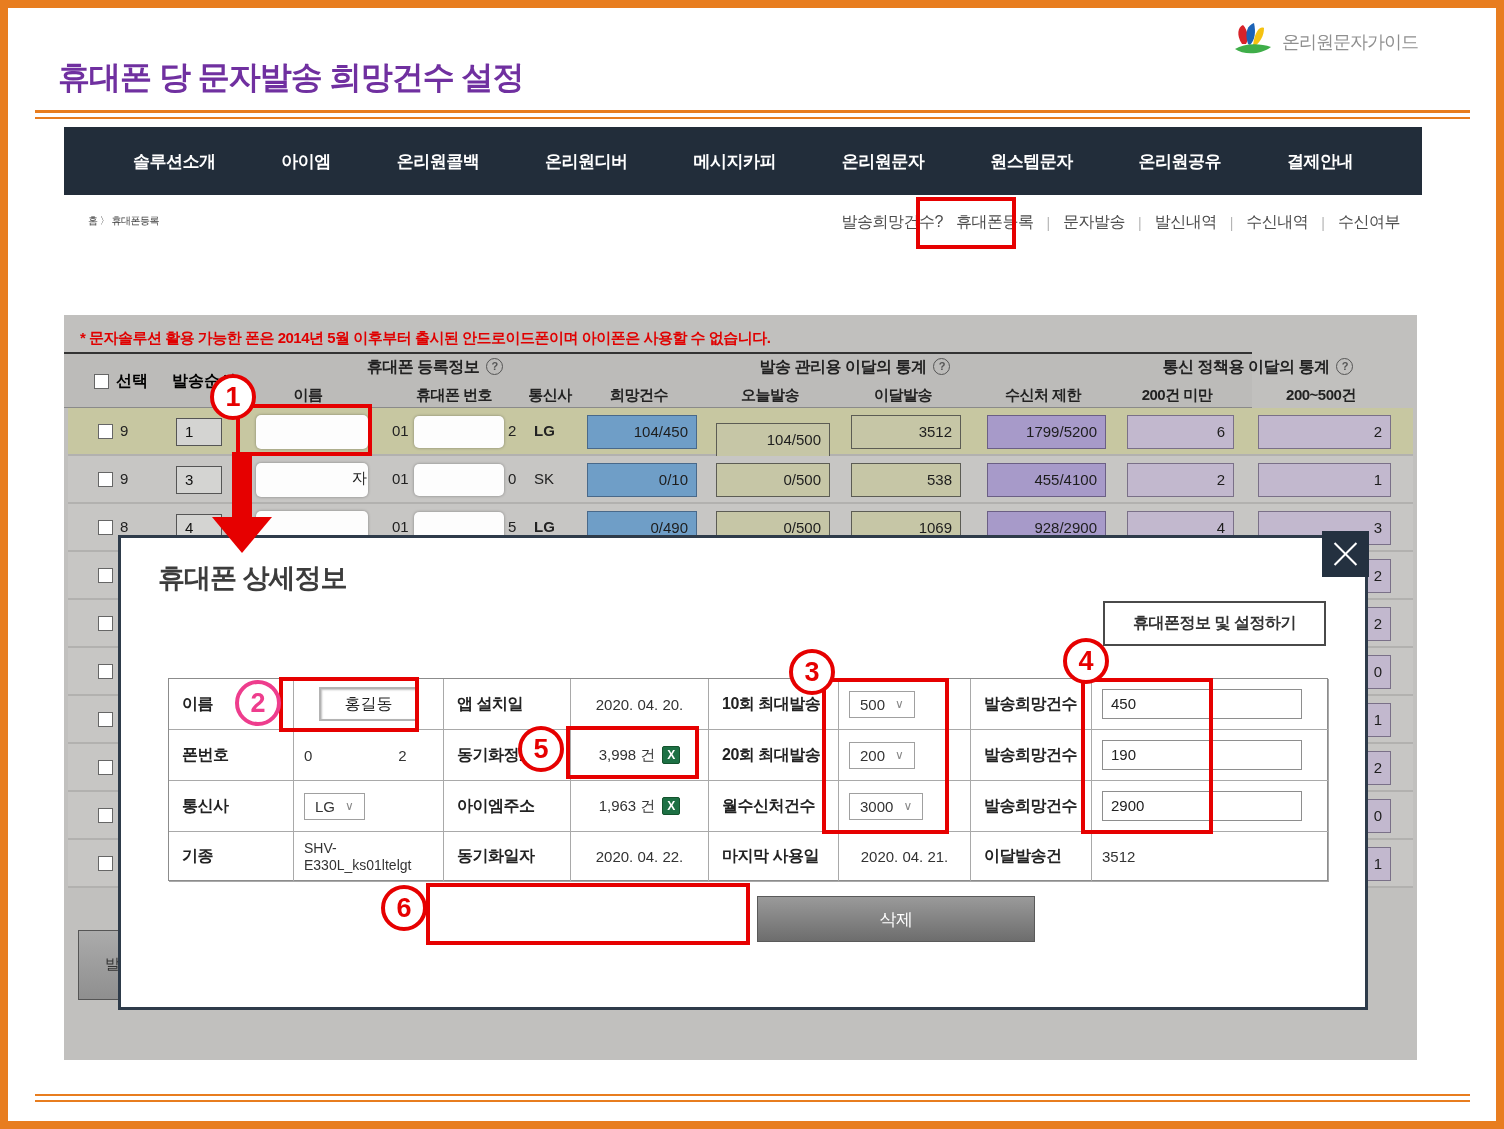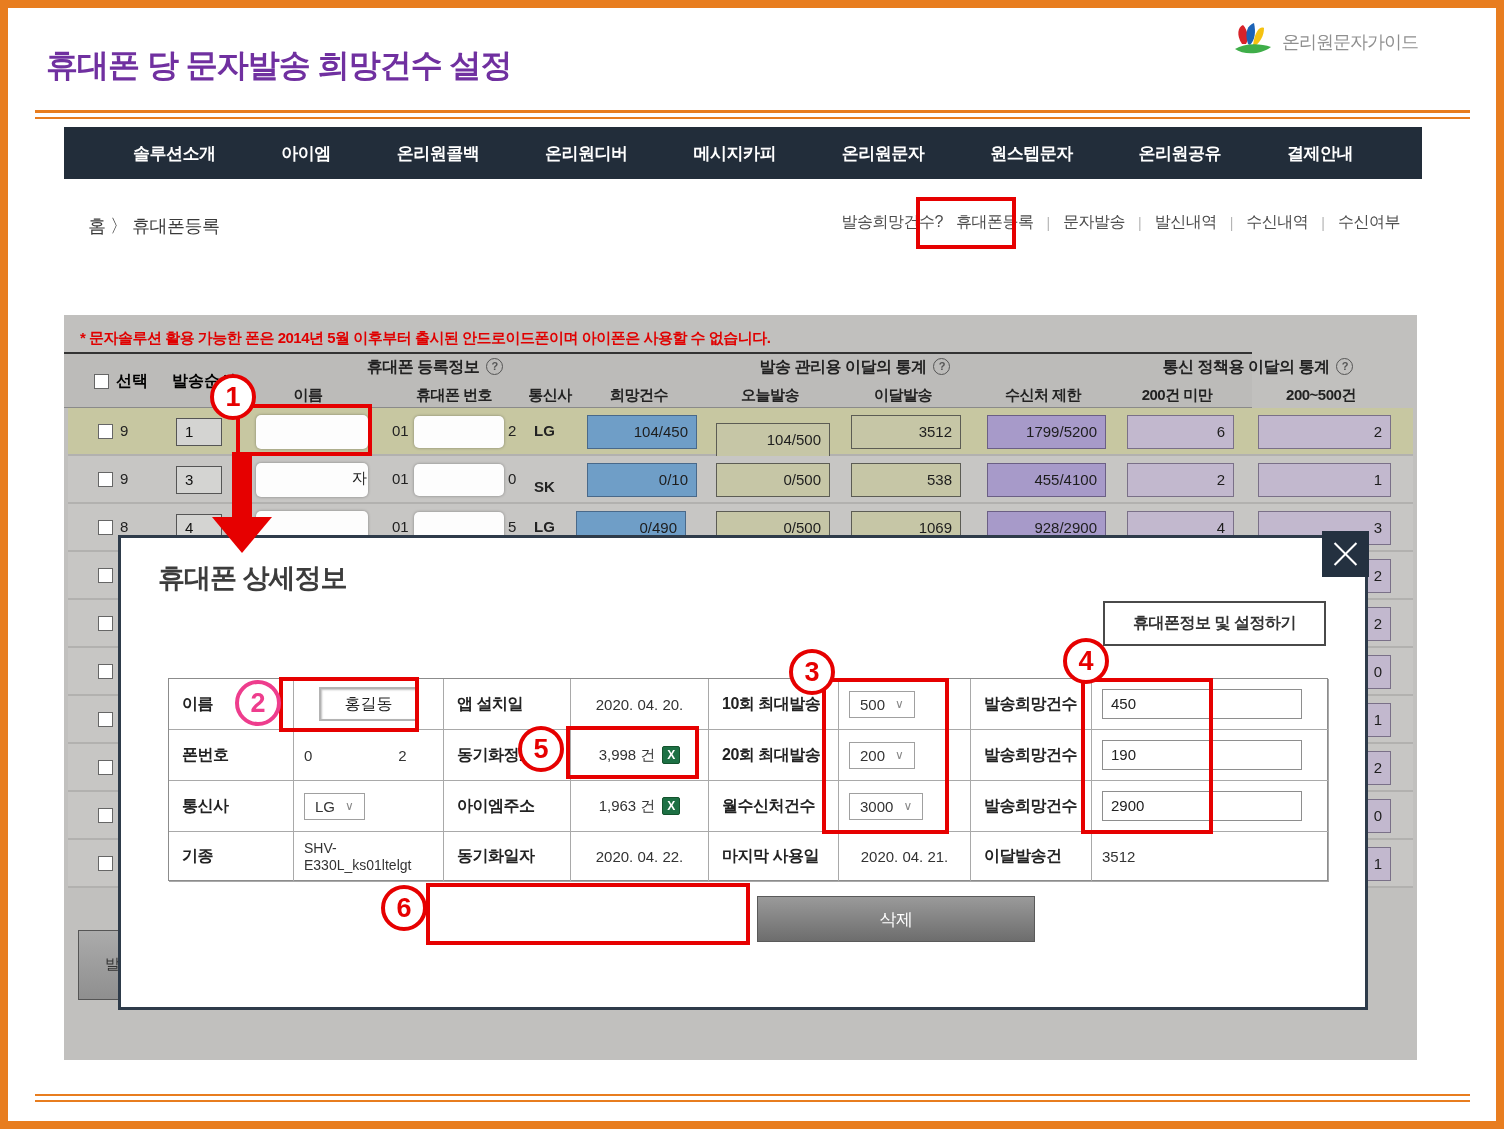--- a/index.html
+++ b/index.html
@@ -4,27 +4,27 @@
 <style>
   html,body{margin:0;padding:0;background:#fff;}
   *{box-sizing:border-box;font-family:"Liberation Sans","DejaVu Sans",sans-serif;}
   .stage{position:relative;width:1504px;height:1129px;background:#fff;overflow:hidden;}
   .frame{position:absolute;inset:0;border:8px solid #e87d1f;z-index:40;pointer-events:none;}
   .hr{position:absolute;left:35px;width:1435px;background:#e87d1f;z-index:5;}
   .hr.t1{top:110px;height:3px;}
   .hr.t2{top:117px;height:2px;}
   .hr.b1{top:1094px;height:2px;}
   .hr.b2{top:1100px;height:2px;}
-  .slide-title{position:absolute;left:46px;top:44px;font-size:32px;font-weight:bold;color:#7030a0;letter-spacing:-1px;margin:0;}
+  .slide-title{position:absolute;left:46px;top:44px;font-size:32px;font-weight:bold;color:#7030a0;letter-spacing:-1px;margin:12px;}
   .logo{position:absolute;left:1232px;top:22px;display:flex;align-items:center;gap:8px;}
   .logo-text{font-size:18px;color:#8f8f8f;letter-spacing:-1px;}
   
-  .navbar{position:absolute;left:64px;top:127px;width:1358px;height:52px;background:#222d3a;display:flex;align-items:center;justify-content:space-around;padding:0 36px;z-index:6;}
+  .navbar{position:absolute;left:64px;top:127px;width:1358px;height:68px;background:#222d3a;display:flex;align-items:center;justify-content:space-around;padding:0 36px;z-index:6;}
   .nav-item{color:#fff;font-size:17px;font-weight:bold;letter-spacing:-0.5px;cursor:pointer;white-space:nowrap;}
-  .breadcrumb{position:absolute;left:88px;top:214px;font-size:18px;color:#3a3a3a;letter-spacing:-0.5px;}
+  .breadcrumb{position:absolute;left:88px;top:214px;font-size:10px;color:#3a3a3a;letter-spacing:-0.5px;}
   .subnav{position:absolute;right:104px;top:212px;display:flex;align-items:center;gap:13px;font-size:16px;color:#4d4d4d;z-index:6;}
   .subnav .sep{color:#b5b5b5;font-size:14px;}
   .subnav .sn-item{letter-spacing:-0.5px;cursor:pointer;white-space:nowrap;}
   
   .table-area{position:absolute;left:64px;top:315px;width:1353px;height:745px;background:#c1c0be;z-index:1;}
   .warning{position:absolute;left:16px;top:14px;font-size:15px;font-weight:bold;color:#e00000;letter-spacing:-0.5px;}
   .thead{position:absolute;left:0;top:37px;width:1188px;height:56px;background:#bcbbb9;border-top:2px solid #333;border-bottom:1px solid #8a8a8a;}
   .th-group{position:absolute;top:3px;text-align:center;font-size:16px;font-weight:bold;color:#222;letter-spacing:-0.5px;}
   .th-col{position:absolute;top:32px;width:140px;text-align:center;font-size:15px;font-weight:bold;color:#222;letter-spacing:-0.5px;}
   .help{display:inline-block;width:17px;height:17px;border:1.5px solid #555;border-radius:50%;font-size:11px;line-height:14px;text-align:center;font-weight:bold;color:#555;vertical-align:2px;margin-left:3px;}
@@ -158,38 +158,38 @@
         </div>
         <div class="trow gray" style="top: 141px;">
           <span class="cb" style="position: absolute; left: 30px; top: 16px;"></span>
           <span class="rcell" style="position: absolute; left: 52px; top: 14px;">9</span>
           <div class="orderbox">3</div>
           <div class="redact" style="left: 188px; top: 7px; width: 112px; height: 34px;"></div>
           <span class="rcell" style="position: absolute; left: 284px; top: 13px;">자</span>
           <span class="rcell" style="position: absolute; left: 324px; top: 14px;">01</span>
           <div class="redact" style="left: 346px; top: 8px; width: 90px; height: 32px;"></div>
           <span class="rcell" style="position: absolute; left: 440px; top: 14px;">0</span>
-          <span class="rcell" style="position: absolute; left: 466px; top: 22px; font-weight: bold;">SK</span>
+          <span class="rcell" style="position: absolute; left: 466px; top: 14px; font-weight: normal;">SK</span>
           <div class="statbox bx-blue" style="left: 519px; width: 110px;">0/10</div>
           <div class="statbox bx-olive" style="left: 648px; width: 114px;">0/500</div>
           <div class="statbox bx-olive" style="left: 783px; width: 110px;">538</div>
           <div class="statbox bx-purple" style="left: 919px; width: 119px;">455/4100</div>
           <div class="statbox bx-lpurple" style="left: 1059px; width: 107px;">2</div>
           <div class="statbox bx-lpurple" style="left: 1190px; width: 133px;">1</div>
         </div>
         <div class="trow gray" style="top: 189px;">
           <span class="cb" style="position: absolute; left: 30px; top: 16px;"></span>
           <span class="rcell" style="position: absolute; left: 52px; top: 14px;">8</span>
           <div class="orderbox">4</div>
           <div class="redact" style="left: 188px; top: 7px; width: 112px; height: 34px;"></div>
           <span class="rcell" style="position: absolute; left: 324px; top: 14px;">01</span>
           <div class="redact" style="left: 346px; top: 8px; width: 90px; height: 32px;"></div>
           <span class="rcell" style="position: absolute; left: 440px; top: 14px;">5</span>
           <span class="rcell" style="position: absolute; left: 466px; top: 14px; font-weight: bold;">LG</span>
-          <div class="statbox bx-blue" style="left: 508px; width: 110px;">0/490</div>
+          <div class="statbox bx-blue" style="left: 519px; width: 110px;">0/490</div>
           <div class="statbox bx-olive" style="left: 648px; width: 114px;">0/500</div>
           <div class="statbox bx-olive" style="left: 783px; width: 110px;">1069</div>
           <div class="statbox bx-purple" style="left: 919px; width: 119px;">928/2900</div>
           <div class="statbox bx-lpurple" style="left: 1059px; width: 107px;">4</div>
           <div class="statbox bx-lpurple" style="left: 1190px; width: 133px;">3</div>
         </div>
         <div class="trow gray" style="top: 237px;">
           <span class="cb" style="position: absolute; left: 30px; top: 16px;"></span>
           <div class="statbox bx-lpurple" style="left: 1190px; width: 133px;">2</div>
         </div>

